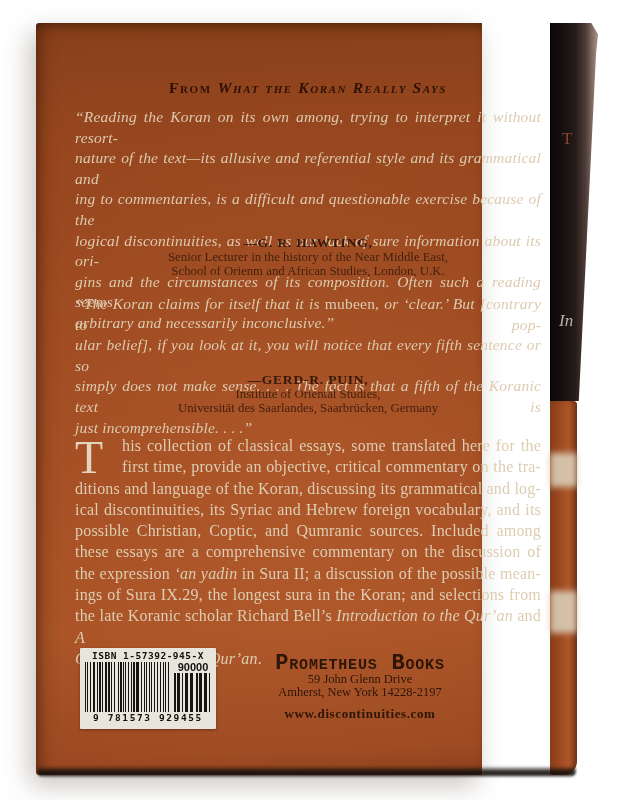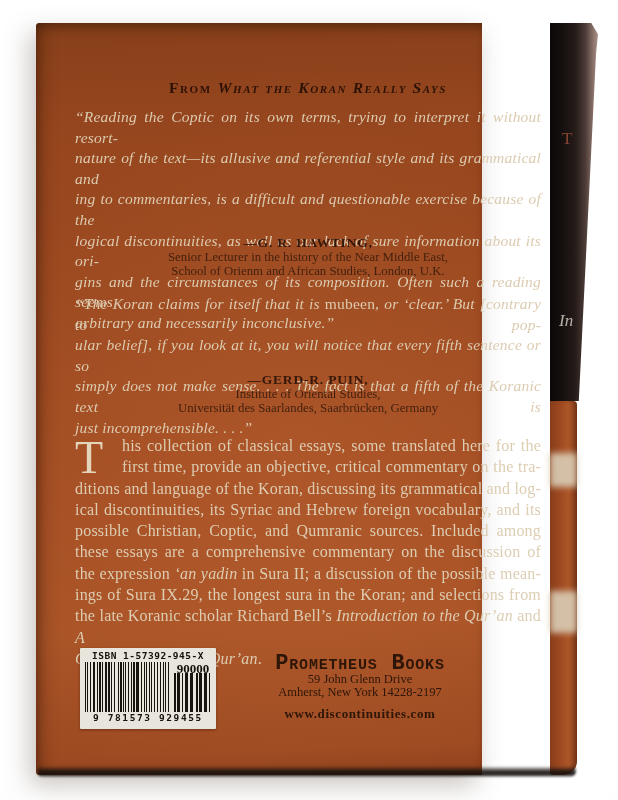--- a/index.html
+++ b/index.html
@@ -54,21 +54,21 @@
   .dropcap{position:absolute;left:0;top:3px;font-size:46px;line-height:39px;color:#e3d4bb;
     font-weight:normal;}
   
   .isbn-box{position:absolute;left:44px;top:625px;width:136px;height:81px;
     background:#e8e5dc;border-radius:1px;box-shadow:0 1px 3px rgba(40,15,5,0.4);}
   .isbn-top{position:absolute;left:0;top:2px;width:100%;text-align:center;
     font-family:"DejaVu Sans Mono", monospace;font-size:9.5px;font-weight:bold;color:#14100c;letter-spacing:.5px;}
   .main-bars{position:absolute;left:5px;top:14px;width:84px;height:50px;}
   .main-bars i,.addon-bars i{position:absolute;top:0;bottom:0;background:#17130f;}
   .addon-digits{position:absolute;left:94px;top:13px;width:38px;text-align:center;
-    font-family:Liberation Serif, serif;font-size:13px;font-weight:bold;color:#14100c;}
+    font-family:Liberation Sans, sans-serif;font-size:11px;font-weight:bold;color:#14100c;}
   .addon-bars{position:absolute;left:94px;top:25px;width:38px;height:39px;}
   .isbn-digits{position:absolute;left:0;top:64px;width:100%;text-align:center;
     font-family:"DejaVu Sans Mono", monospace;font-size:9.5px;font-weight:bold;color:#14100c;letter-spacing:1.6px;}
   
   .publisher{position:absolute;left:224px;top:632px;width:200px;text-align:center;color:#2d1507;}
   .pub-name{font-variant:small-caps;font-weight:bold;font-size:22px;letter-spacing:.8px;line-height:18px;font-family:Liberation Mono, monospace;}
   .pub-addr{font-size:12.5px;line-height:13.2px;}
   .pub-url{margin-top:7px;font-size:13px;font-weight:bold;letter-spacing:.6px;}
 </style>
 </head>
@@ -77,21 +77,21 @@
 <div class="stage">
   <div class="book">
 
     <div class="cover">
 
       <div class="col cover-header" style="position:absolute;">
         <span>From</span><span class="hdr-title">What the Koran Really Says</span>
       </div>
 
       <div class="col quote q1 lines" style="position:absolute;">
-          <div>“Reading the Coptic on its own terms, trying to interpret it without resort-</div>
+          <div>“Reading the Koran on its own among, trying to interpret it without resort-</div>
           <div>nature of the text—its allusive and referential style and its grammatical and</div>
           <div>ing to commentaries, is a difficult and questionable exercise because of the</div>
           <div>logical discontinuities, as well as our lack of sure information about its ori-</div>
           <div>gins and the circumstances of its composition. Often such a reading seems</div>
           <div class="last">arbitrary and necessarily inconclusive.”</div>
         </div>
 
       <div class="attr a1">
         <div class="attr-name">—G. R. HAWTING,</div>
         <div class="attr-lines">

